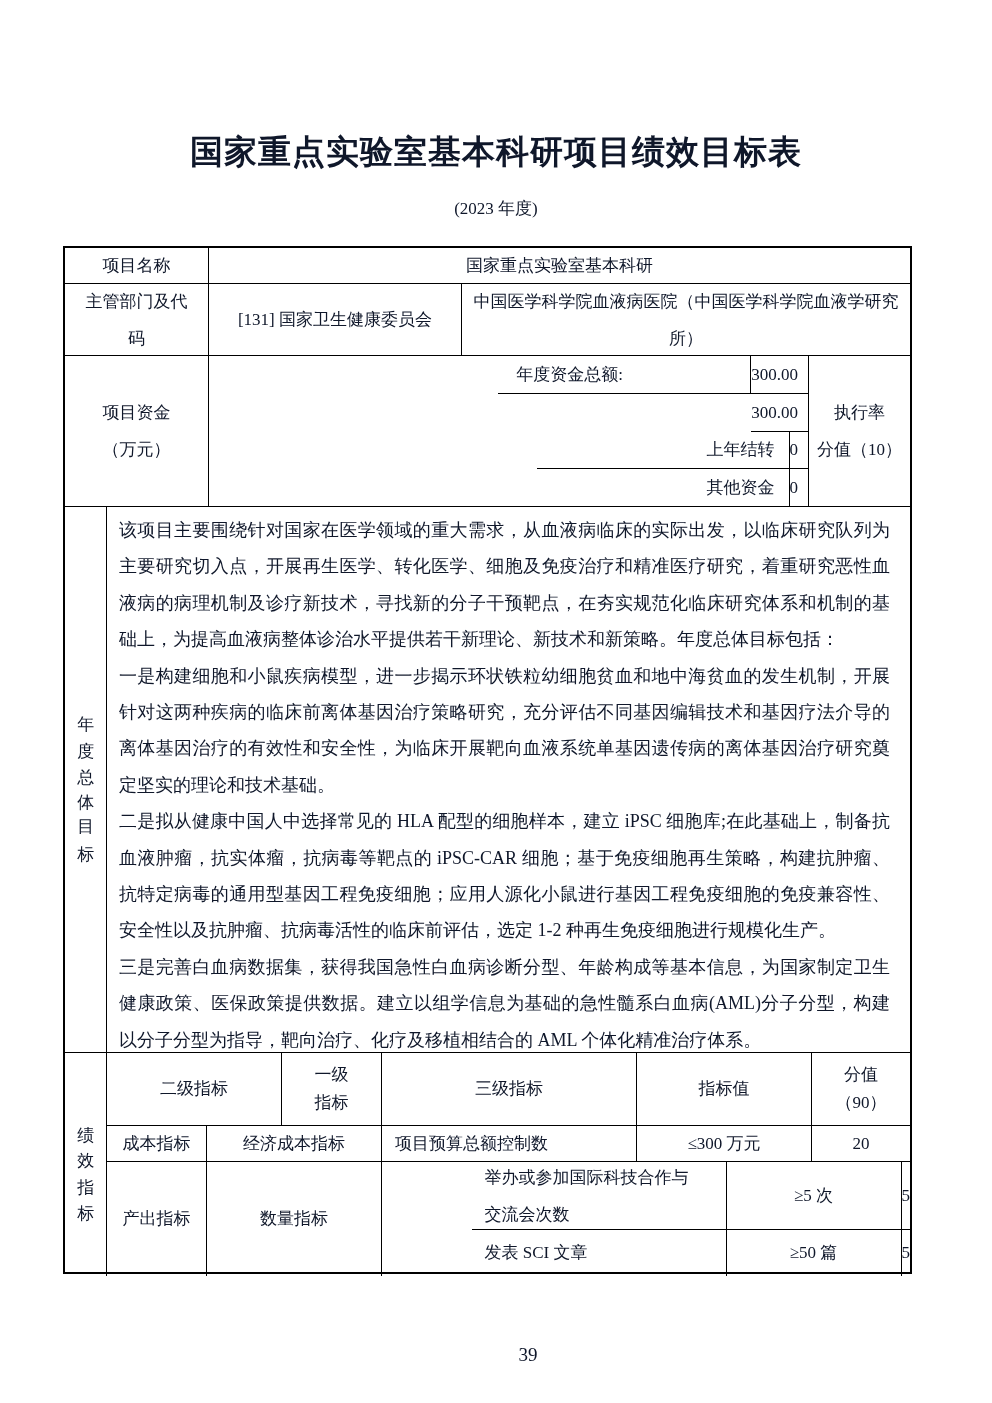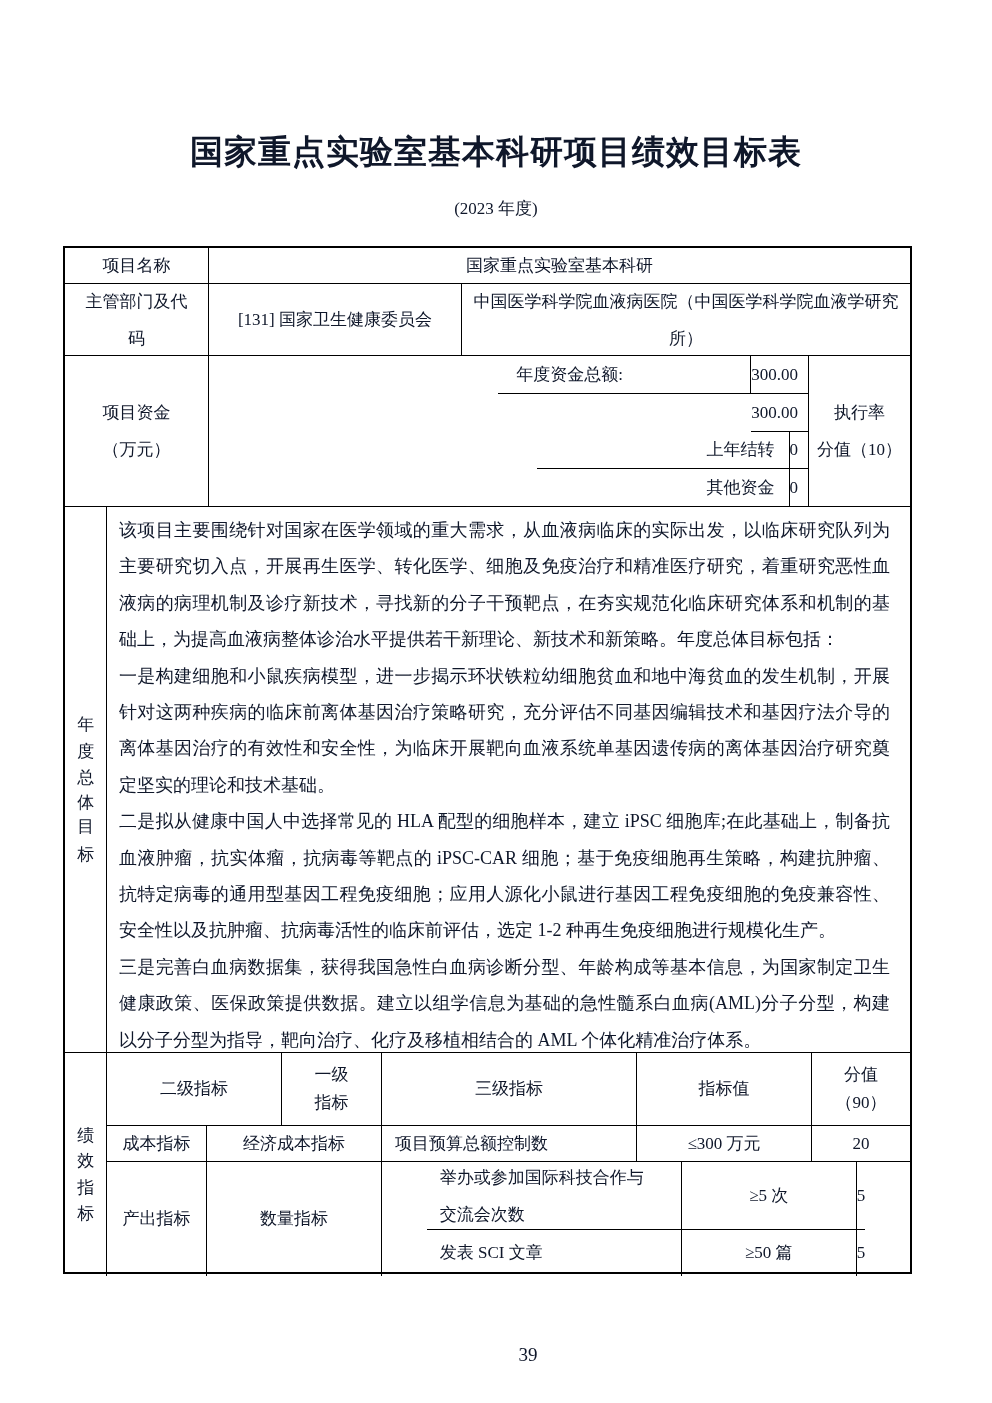--- a/index.html
+++ b/index.html
@@ -104,21 +104,21 @@
   }
   
   .ind-wrap { flex-direction: column; align-items: stretch; justify-content: stretch; padding: 0; }
   .i-row { display: flex; border-bottom: 1px solid #000; align-items: stretch; }
   .i-row:last-child { border-bottom: none; }
   .i-row .cell { flex-direction: column; }
   .h73 { height: 73px; flex: none; }
   .h36 { height: 36px; flex: none; }
   .h68 { height: 68px; flex: none; }
   .grow { flex: 1 1 auto; }
-  .out-right { flex: 1 1 auto; display: flex; flex-direction: column; align-items: center; padding: 0; }
+  .out-right { flex: 1 1 auto; display: flex; flex-direction: column; align-items: flex-end; padding: 0; }
   .cell.left-text {
     align-items: flex-start;
     justify-content: center;
     text-align: left;
     padding-left: 13px;
     padding-right: 24px;
   }
   .page-number {
     position: absolute;
     top: 1344px;

